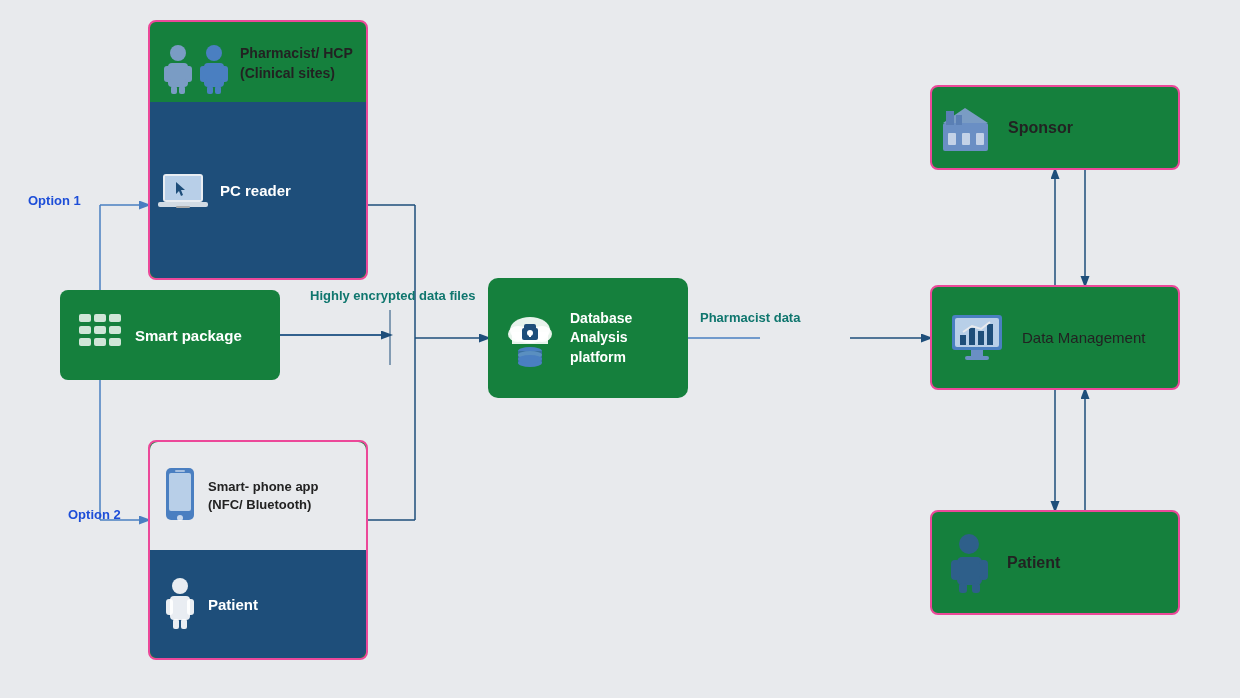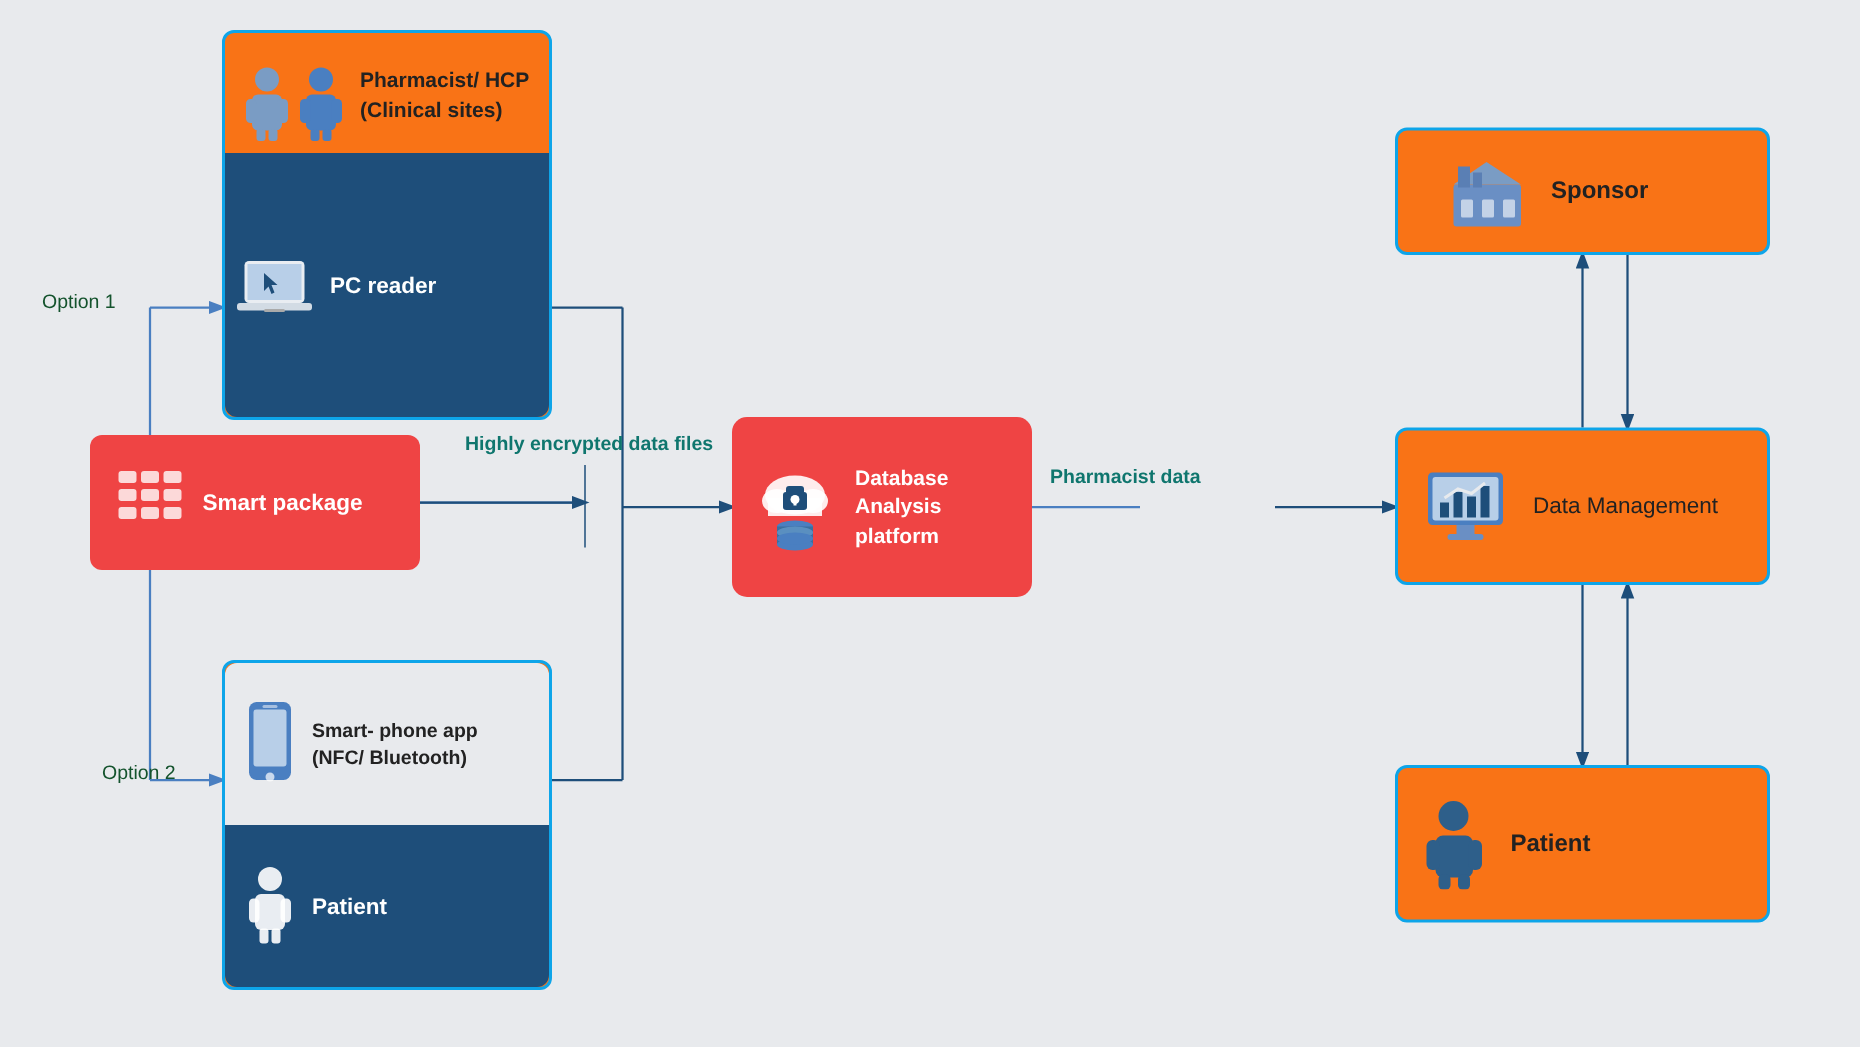--- a/index.html
+++ b/index.html
@@ -21,28 +21,28 @@
 
     
     .box {
       position: absolute;
       border-radius: 8px;
       display: flex;
       align-items: center;
     }
 
     .box-dark {
-      background: #ef4444;
+      background: #15803d;
       color: white;
     }
 
     .box-white {
-      background: #f97316;
+      background: #15803d;
       color: #222;
-      border: 2px solid #0ea5e9;
+      border: 2px solid #ec4899;
     }
 
     
     .pharmacist-box {
       left: 148px;
       top: 20px;
       width: 220px;
       height: 260px;
       flex-direction: column;
       justify-content: flex-start;
@@ -103,21 +103,21 @@
       border-radius: 10px;
     }
 
     
     .sponsor-box {
       left: 930px;
       top: 85px;
       width: 250px;
       height: 85px;
       gap: 15px;
-      padding: 0 32px;
+      padding: 0 6px;
     }
 
     .data-mgmt-box {
       left: 930px;
       top: 285px;
       width: 250px;
       height: 105px;
       gap: 15px;
       padding: 0 15px;
     }
@@ -136,23 +136,23 @@
       position: absolute;
       top: 0; left: 0;
       width: 1240px;
       height: 698px;
       pointer-events: none;
     }
 
     
     .option-label {
       position: absolute;
-      color: #14532d;
+      color: #1d4ed8;
       font-size: 13px;
-      font-weight: 400;
+      font-weight: 700;
     }
 
     .flow-label {
       position: absolute;
       color: #0f766e;
       font-size: 13px;
       font-weight: 700;
       text-align: center;
       line-height: 1.3;
     }

